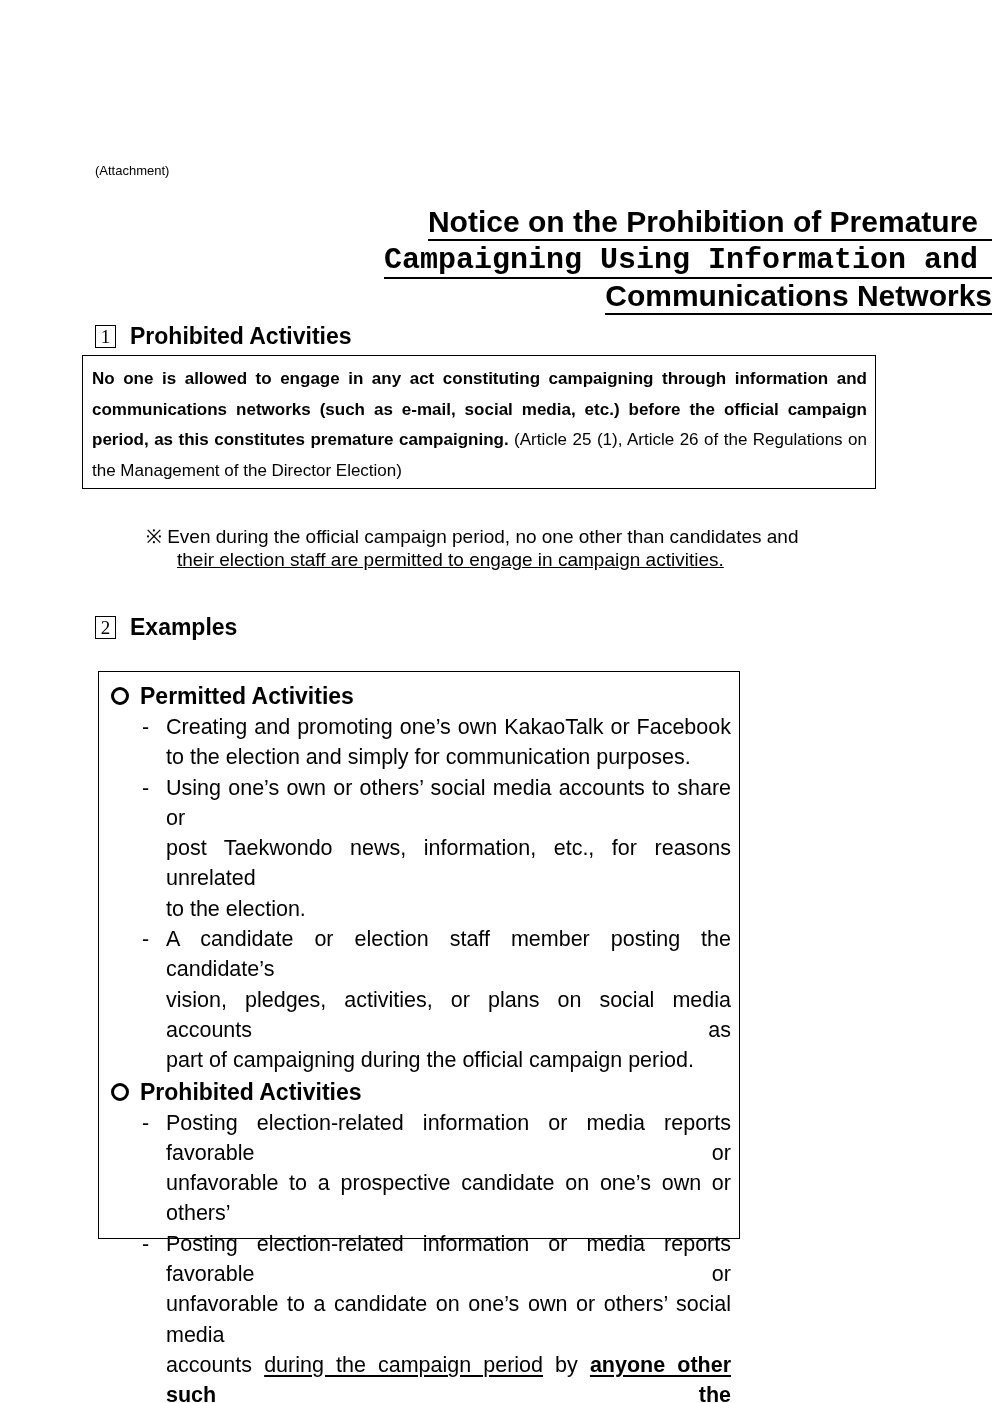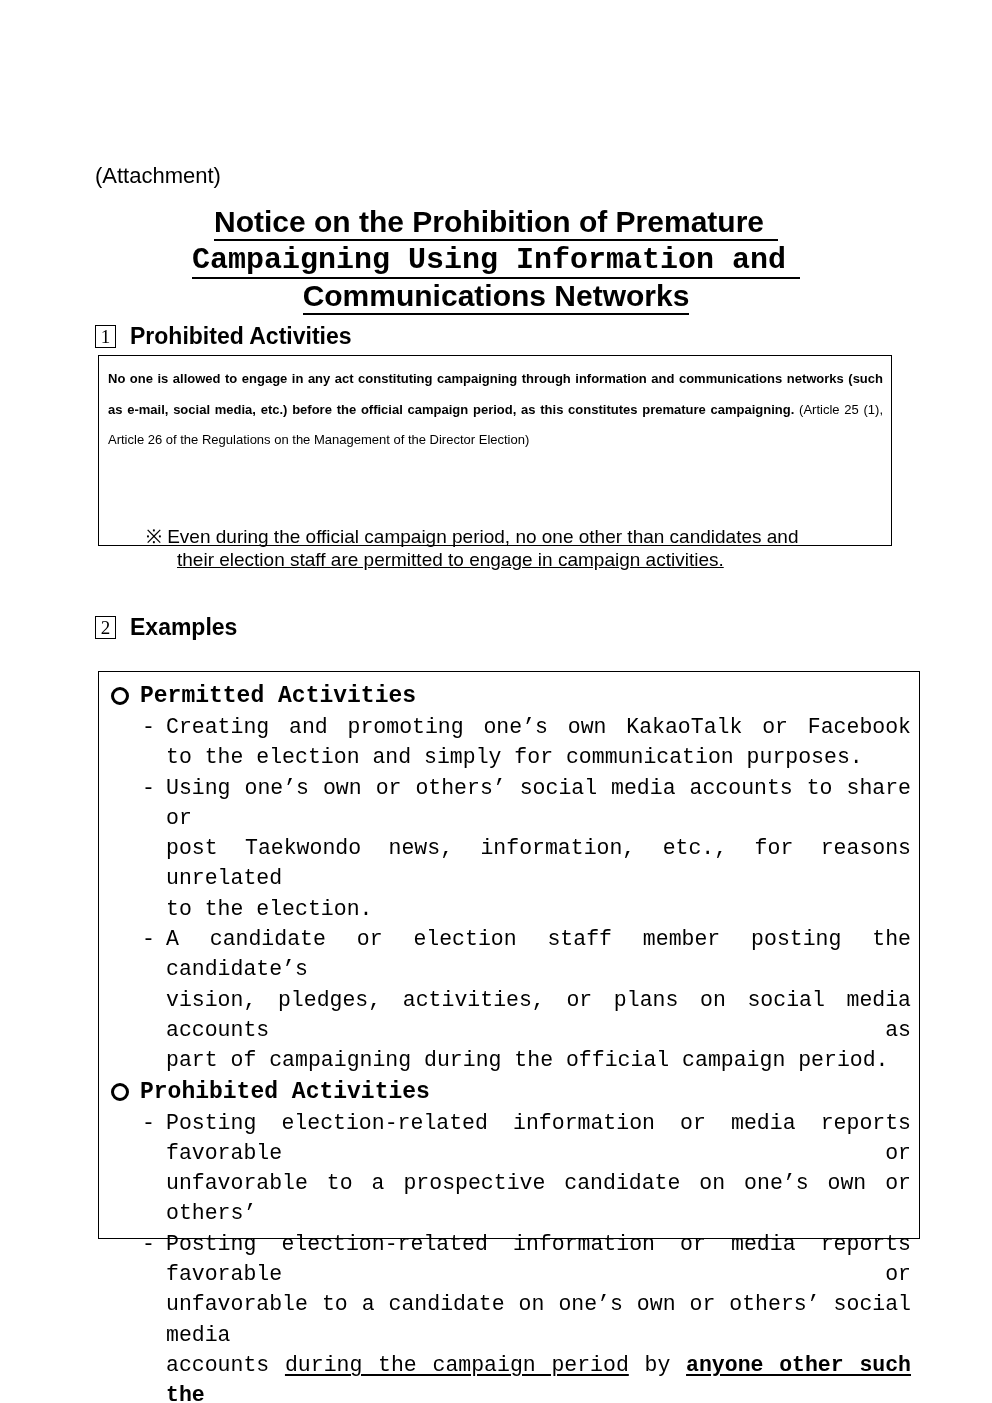--- a/index.html
+++ b/index.html
@@ -1,27 +1,27 @@
 <!DOCTYPE html>
 <html><head>
   <meta charset="utf-8">
   <style>
     html, body { margin: 0; padding: 0; background: #ffffff; }
     body { width: 992px; height: 1403px; position: relative; font-family: "Liberation Sans", sans-serif; color: #000; }
-    .attach { position: absolute; left: 95px; top: 163px; font-size: 22px; }
-    .title { position: absolute; left: 0; width: 992px; top: 205px; text-align: center; font-weight: bold; font-size: 30px; line-height: 34px; }
+    .attach { position: absolute; left: 95px; top: 163px; font-size: 13px; }
+    .title { position: absolute; left: 0; width: 992px; top: 205px; text-align: right; font-weight: bold; font-size: 30px; line-height: 34px; }
     .title span { display: inline-block; border-bottom: 2px solid #000; padding: 0 14px 0 0; }
     .title .l2 { padding-right: 14px; font-family: Liberation Mono, monospace; }
     .sec { position: absolute; left: 95px; font-weight: bold; font-size: 23px; display: flex; align-items: center; }
     .numbox { display: inline-block; width: 19px; height: 21px; border: 1px solid #000; font-weight: normal; font-family: "Liberation Serif", serif; font-size: 19px; line-height: 21px; text-align: center; margin-right: 14px; }
-    .box1 { position: absolute; left: 98px; top: 355px; width: 794px; height: 191px; border: 1px solid #000; box-sizing: border-box; padding: 8px 8px 0 9px; font-size: 13px; line-height: 30.5px; text-align: justify; }
+    .box1 { position: absolute; left: 82px; top: 355px; width: 794px; height: 134px; border: 1px solid #000; box-sizing: border-box; padding: 8px 8px 0 9px; font-size: 17px; line-height: 30.5px; text-align: justify; }
     .box1 b { font-weight: bold; }
     .note { position: absolute; left: 106px; top: 525px; width: 792px; font-size: 19px; line-height: 23px; text-align: justify; margin-left: 40px; }
     .note .l2 { padding-left: 31px; display: block; text-decoration: underline; }
-    .box2 { position: absolute; left: 98px; top: 671px; width: 822px; height: 568px; border: 1px solid #000; box-sizing: border-box; padding: 8px 8px 0 10px; font-family: Liberation Mono, monospace; }
+    .box2 { position: absolute; left: 98px; top: 671px; width: 642px; height: 568px; border: 1px solid #000; box-sizing: border-box; padding: 8px 8px 0 10px; }
     .subhead { font-weight: bold; font-size: 23px; line-height: 32px; display: flex; align-items: center; }
     .circle { display: inline-block; width: 12px; height: 12px; border: 3px solid #000; border-radius: 50%; margin: 0 11px 0 2px; }
     .item { position: relative; padding-left: 57px; font-size: 21.5px; line-height: 30.3px; text-align: justify; text-align-last: left; }
     .item .dash { position: absolute; left: 33px; top: 0; }
     .item .line { display: block; text-align: justify; text-align-last: justify; }
     .item .line.last { text-align-last: left; }
     u { text-decoration: underline; text-underline-offset: 3px; }
   </style>
 </head>
 <body>

